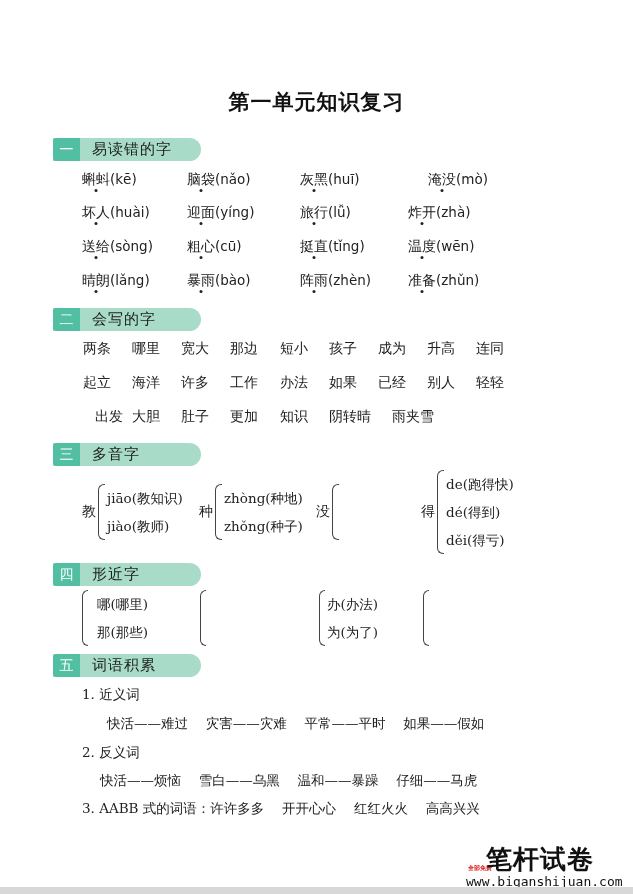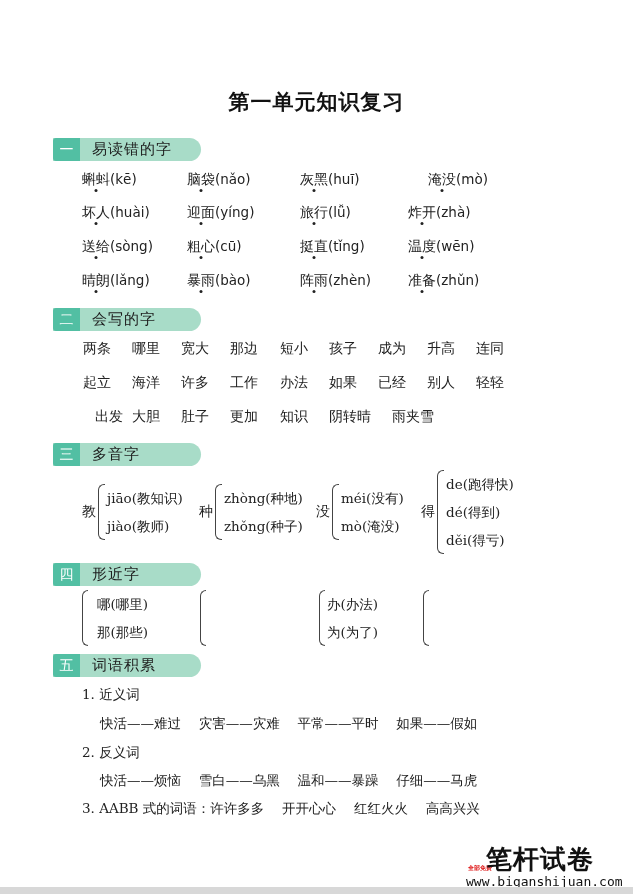--- a/index.html
+++ b/index.html
@@ -130,24 +130,20 @@
       <span class="poly-char">种</span>
       <span class="brace"></span>
       <div class="poly-items">
         <div class="poly-item">zhòng(种地)</div>
         <div class="poly-item">zhǒng(种子)</div>
       </div>
     </div>
     <div class="poly" style="left: 316px; top: 484px; height: 56px;">
       <span class="poly-char">没</span>
       <span class="brace"></span>
-      <div class="poly-items">
-        <div class="poly-item">méi(没有)</div>
-        <div class="poly-item">mò(淹没)</div>
-      </div>
     </div>
     <div class="poly" style="left: 421px; top: 470px; height: 84px;">
       <span class="poly-char">得</span>
       <span class="brace"></span>
       <div class="poly-items">
         <div class="poly-item">de(跑得快)</div>
         <div class="poly-item">dé(得到)</div>
         <div class="poly-item">děi(得亏)</div>
       </div>
     </div>
@@ -178,21 +174,21 @@
     <div class="sim" style="left: 423px; top: 590px; height: 56px;">
       <span class="brace"></span>
     </div>
   </div>
 
 <div class="sec-head" style="top:654px">
   <div class="sec-num">五</div>
   <div class="sec-title">词语积累</div>
 </div>
 <div class="txt" style="left:82px;top:686px">1. 近义词</div>
-<div class="txt" style="left:100px;top:715px">快活——难过　 灾害——灾难　 平常——平时　 如果——假如</div>
+<div class="txt" style="left:107px;top:715px">快活——难过　 灾害——灾难　 平常——平时　 如果——假如</div>
 <div class="txt" style="left:82px;top:744px">2. 反义词</div>
 <div class="txt" style="left:100px;top:772px">快活——烦恼　 雪白——乌黑　 温和——暴躁　 仔细——马虎</div>
 <div class="txt" style="left:82px;top:800px">3. AABB 式的词语：许许多多　 开开心心　 红红火火　 高高兴兴</div>
 
 <div class="wm">
   <div class="wm-small">全部免费</div>
   <div class="wm-cn">笔杆试卷</div>
   <div class="wm-url">www.biganshijuan.com</div>
 </div>
 <div class="bottom-line"></div>

